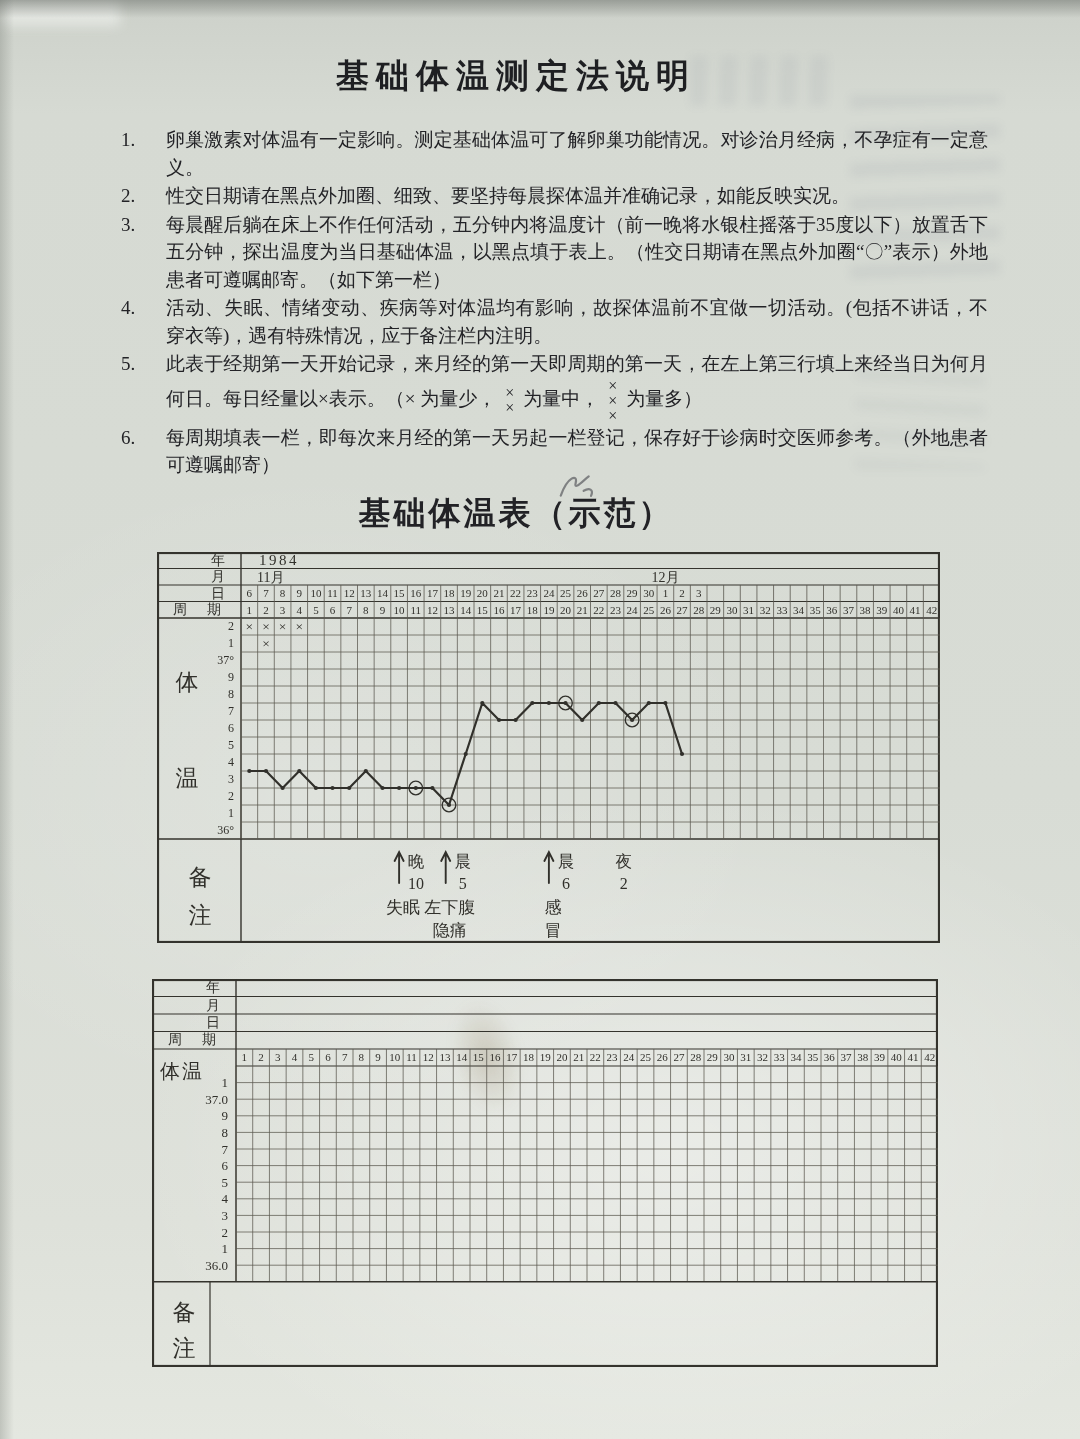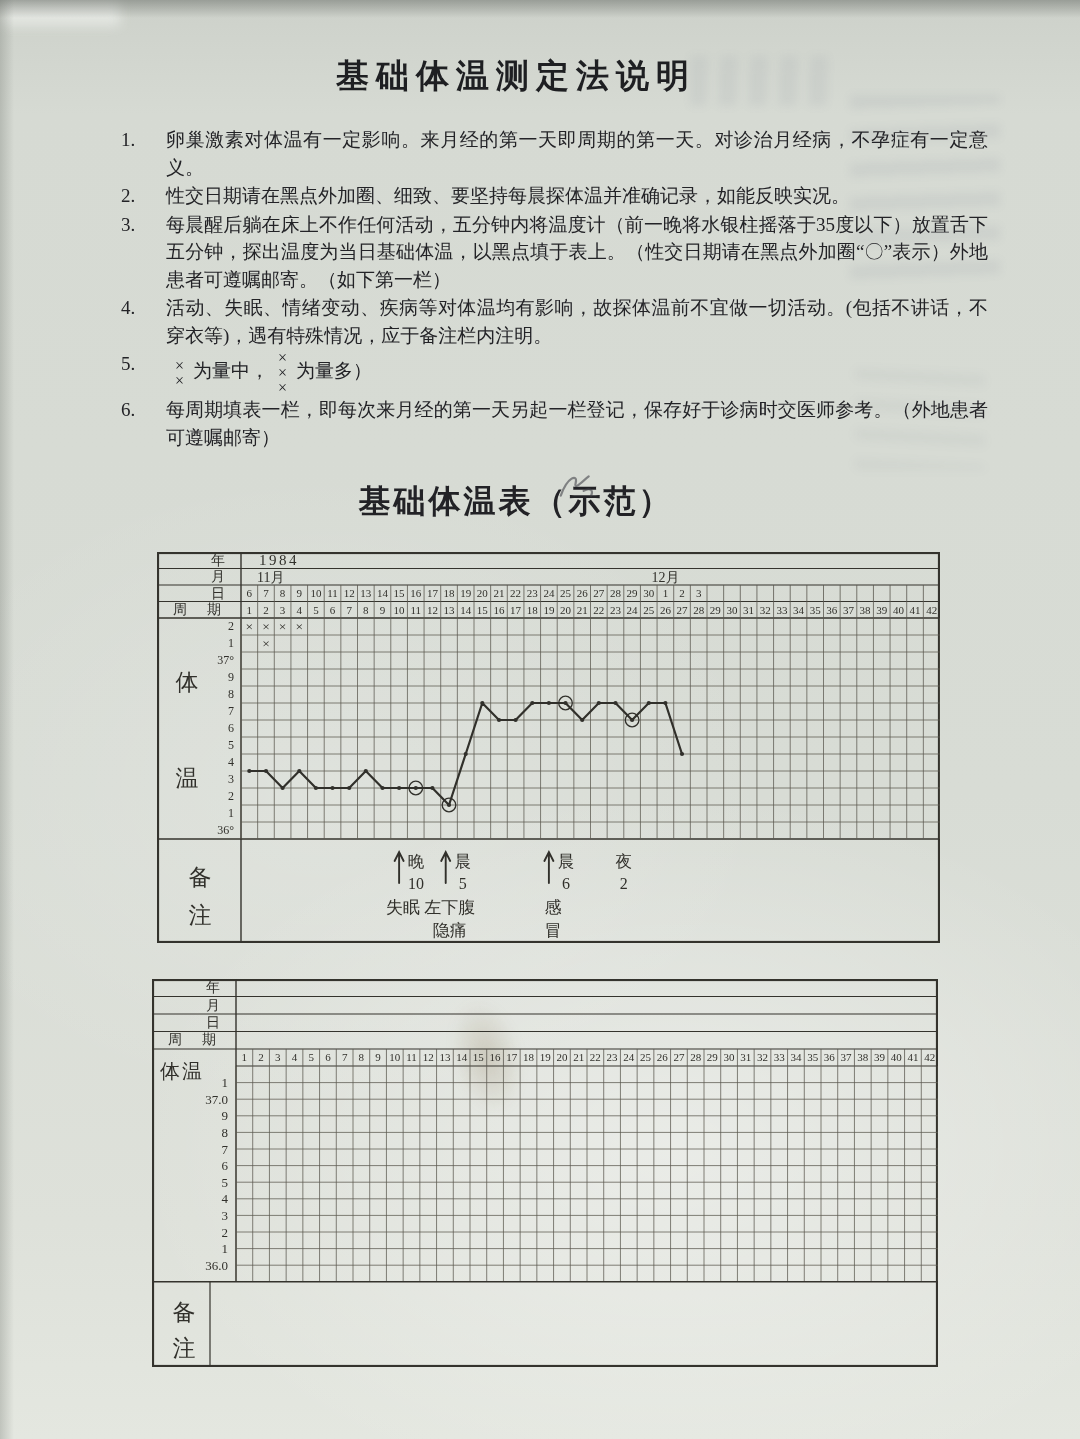--- a/index.html
+++ b/index.html
@@ -28,21 +28,21 @@
 
   .doc-title{position:absolute;left:0;top:54px;width:1032px;text-align:center;
     font-size:33px;font-weight:700;letter-spacing:7px;color:#1e1f22;}
   .list{position:absolute;left:104px;top:126px;width:884px;font-size:19px;line-height:27.5px;color:#232327;}
   .item{display:flex;margin:0 0 1px 0;}
   .item .num{flex:0 0 62px;padding-left:17px;box-sizing:border-box;}
   .item .txt{flex:1;text-align:justify;}
   .xs{display:inline-flex;flex-direction:column;align-items:center;vertical-align:middle;
     margin:0 9px;font-size:16px;line-height:15px;}
   .xs i{font-style:normal;}
-  .chart-title{position:absolute;left:0;top:480px;width:1032px;text-align:center;
+  .chart-title{position:absolute;left:0;top:492px;width:1032px;text-align:center;
     font-size:32px;font-weight:700;letter-spacing:3px;color:#222226;}
   .scribble{position:absolute;left:556px;top:468px;opacity:.7;transform:rotate(8deg);}
   .chart-box{position:absolute;}
   .chart1{left:157px;top:552px;width:783px;height:391px;}
   .chart2{left:152px;top:979px;width:786px;height:388px;}
   svg{display:block;font-family:"Liberation Serif","DejaVu Serif",serif;}
 </style>
 </head>
 <body>
 
@@ -54,37 +54,37 @@
   <div class="overlay bleed bleed-a"></div>
   <div class="overlay bleed bleed-b"></div>
   <div class="overlay bleed bleed-c"></div>
   <div class="overlay stain stain-a"></div>
 
   <div class="doc-title">基础体温测定法说明</div>
 
   <div class="list">
     <div class="item">
       <span class="num">1.</span>
-      <span class="txt">卵巢激素对体温有一定影响。来月经的第一天即周期的第一天。对诊治月经病，不孕症有一定意义。</span>
+      <span class="txt">卵巢激素对体温有一定影响。测定基础体温可了解卵巢功能情况。对诊治月经病，不孕症有一定意义。</span>
     </div>
     <div class="item">
       <span class="num">2.</span>
       <span class="txt">性交日期请在黑点外加圈、细致、要坚持每晨探体温并准确记录，如能反映实况。</span>
     </div>
     <div class="item">
       <span class="num">3.</span>
       <span class="txt">每晨醒后躺在床上不作任何活动，五分钟内将温度计（前一晚将水银柱摇落于35度以下）放置舌下五分钟，探出温度为当日基础体温，以黑点填于表上。（性交日期请在黑点外加圈“〇”表示）外地患者可遵嘱邮寄。（如下第一栏）</span>
     </div>
     <div class="item">
       <span class="num">4.</span>
       <span class="txt">活动、失眠、情绪变动、疾病等对体温均有影响，故探体温前不宜做一切活动。(包括不讲话，不穿衣等)，遇有特殊情况，应于备注栏内注明。</span>
     </div>
     <div class="item">
       <span class="num">5.</span>
-      <span class="txt"><span class="xs">
+      <span class="txt"><span>此表于经期第一天开始记录，来月经的第一天即周期的第一天，在左上第三行填上来经当日为何月何日。每日经量以×表示。（× 为量少，</span><span class="xs">
             <i>×</i>
             <i>×</i>
           </span><span>为量中，</span><span class="xs">
             <i>×</i>
             <i>×</i>
             <i>×</i>
           </span><span>为量多）</span></span>
     </div>
     <div class="item">
       <span class="num">6.</span>

